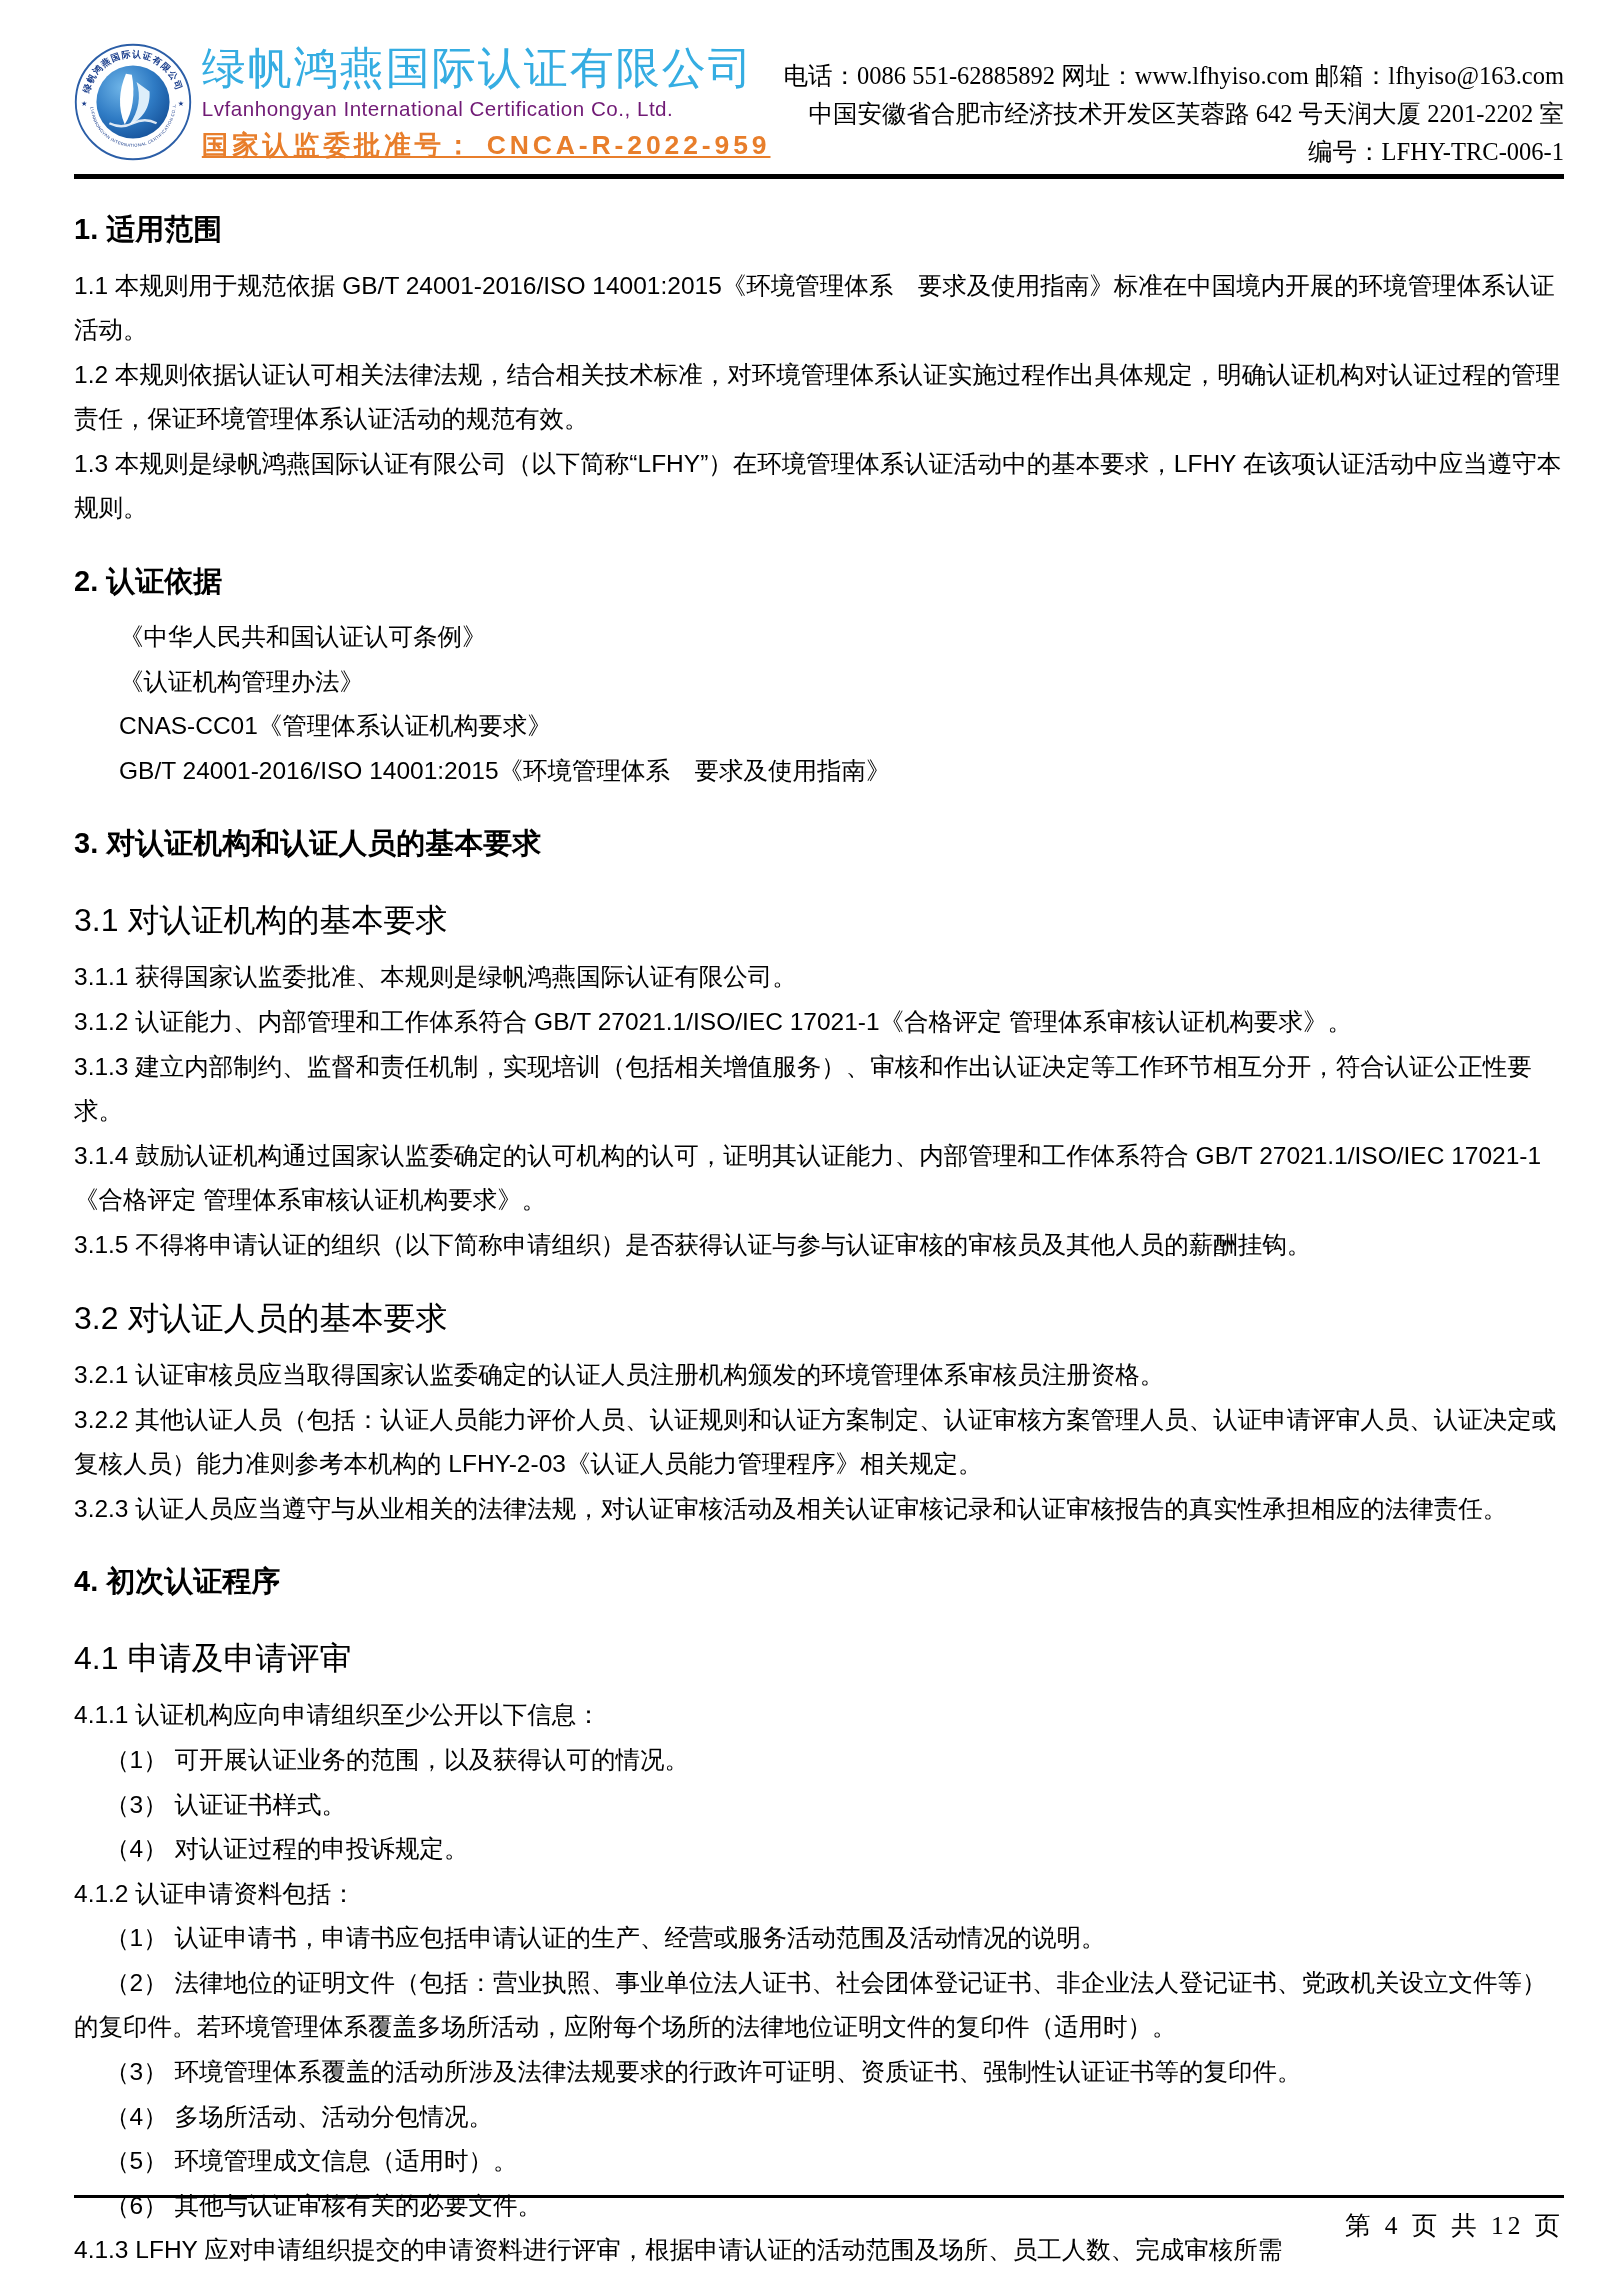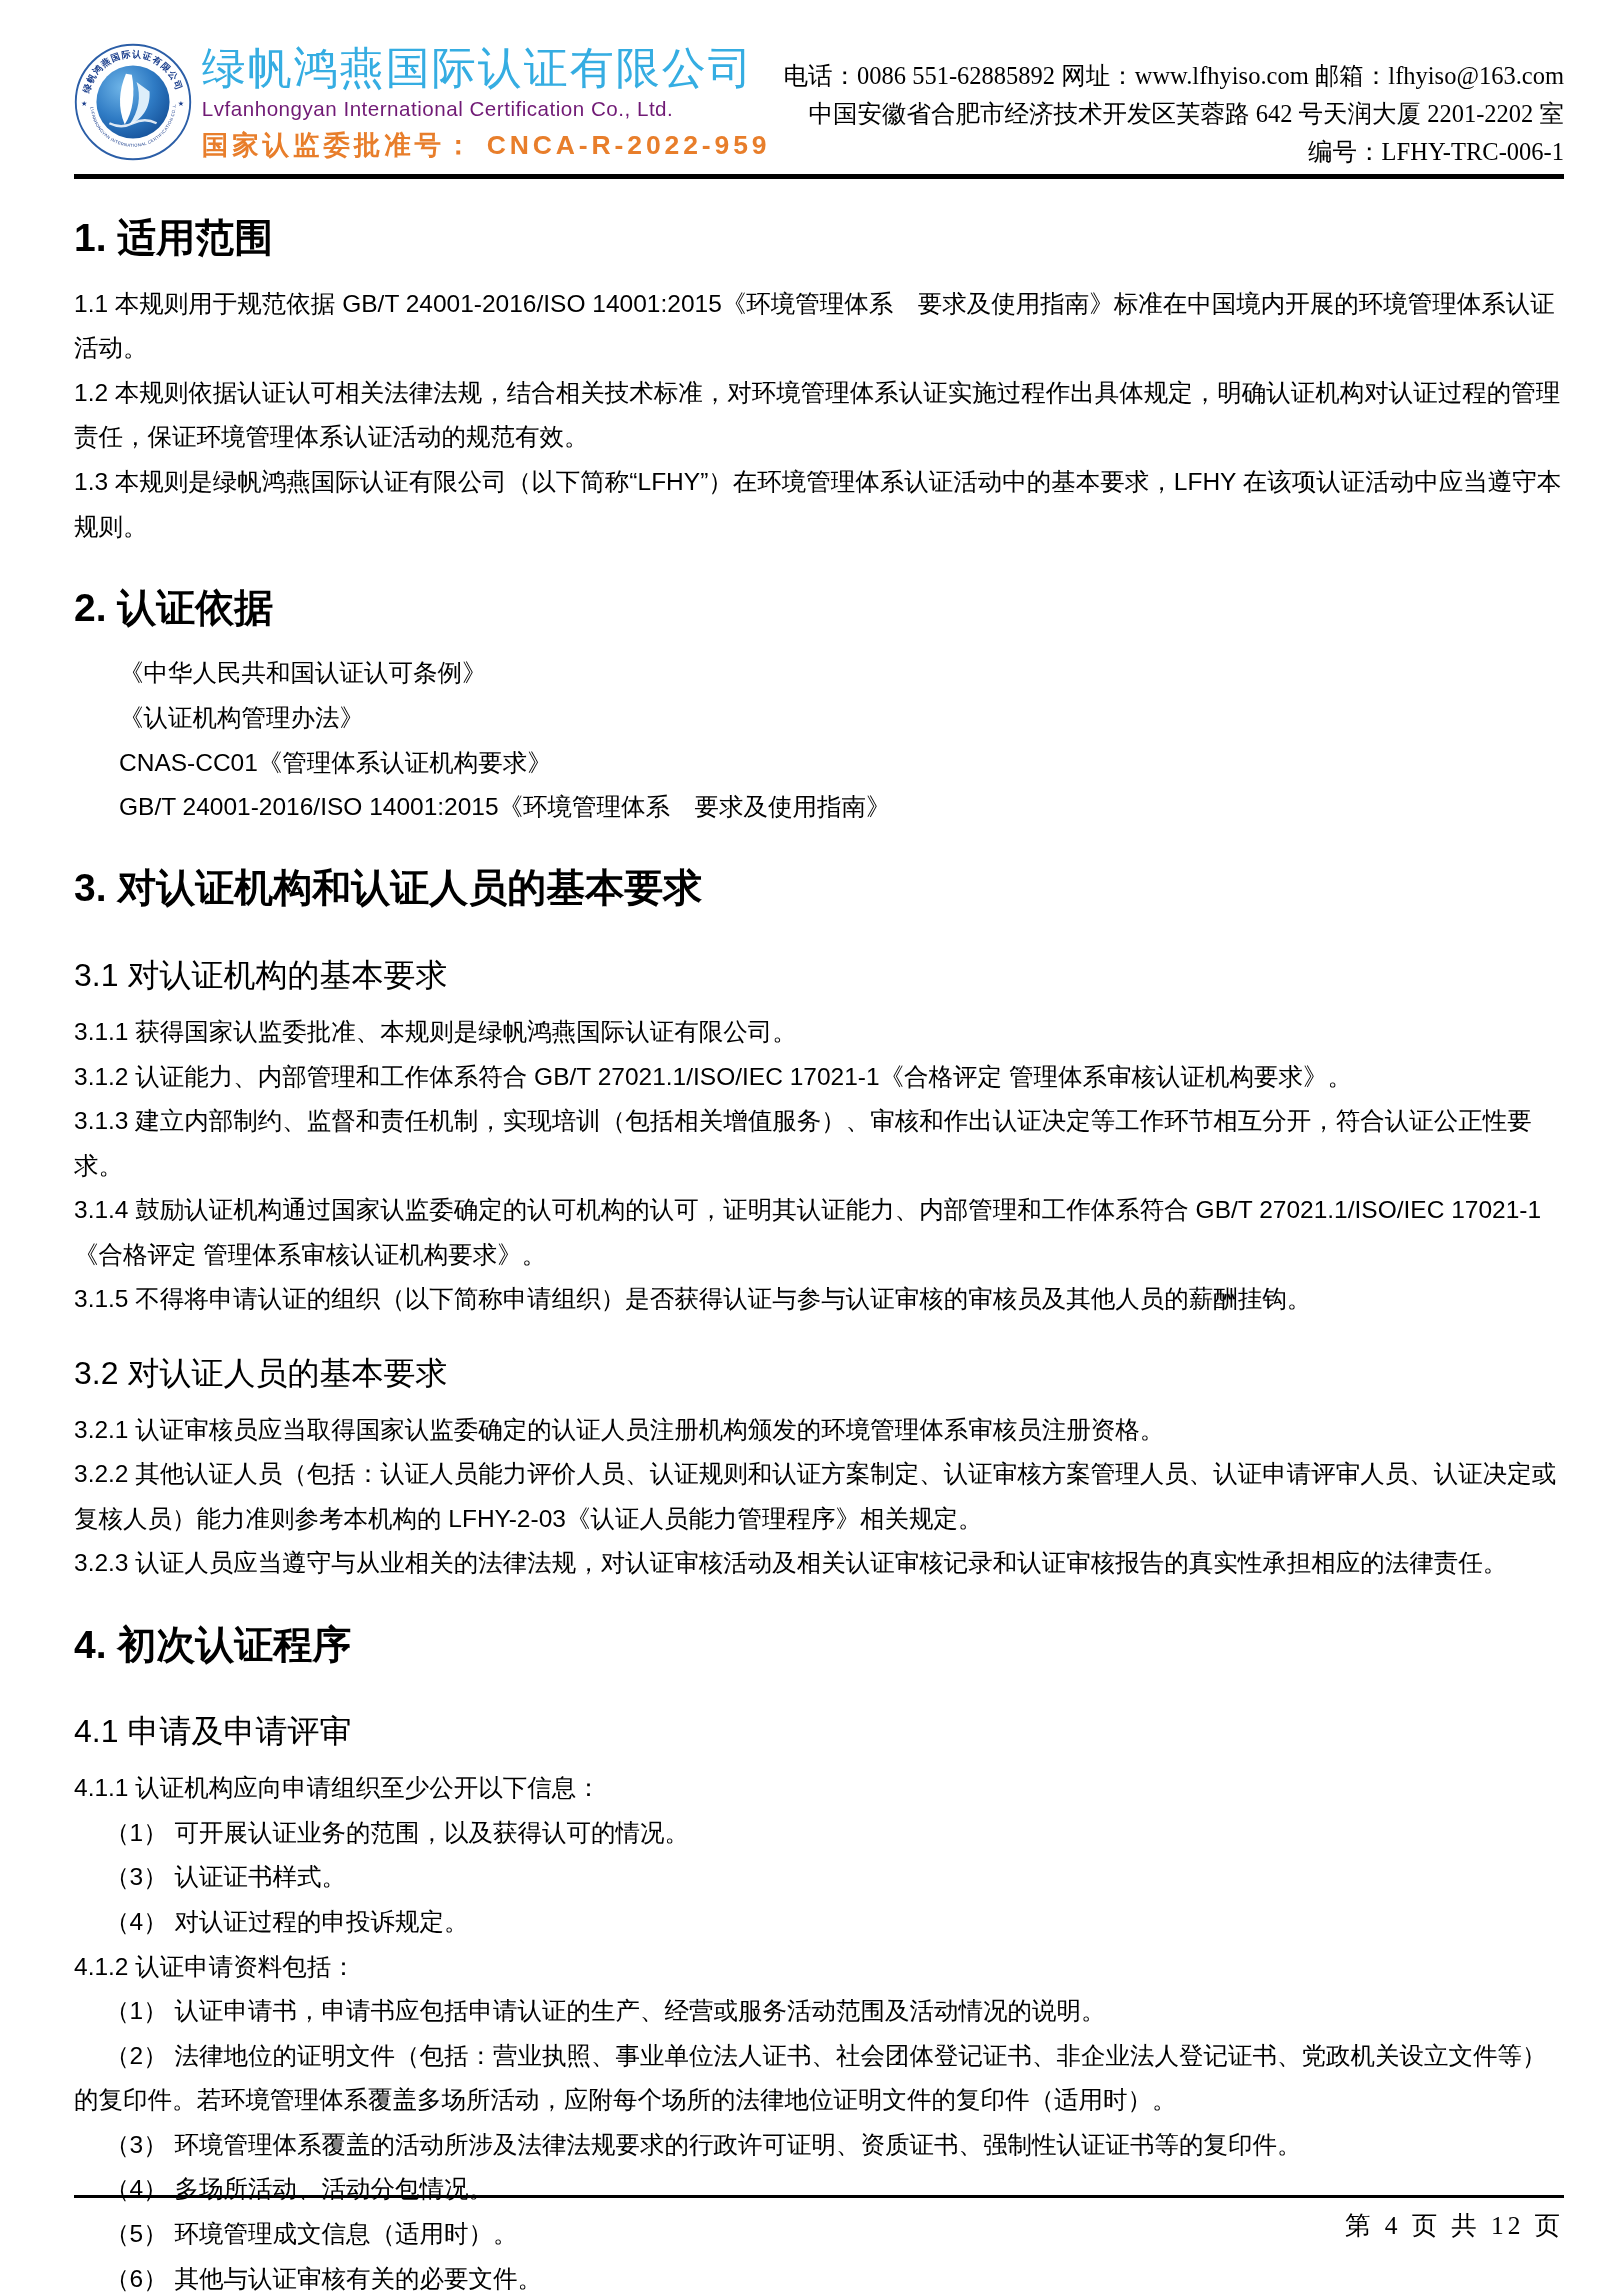--- a/index.html
+++ b/index.html
@@ -9,31 +9,31 @@
     font-family:"Liberation Sans","DejaVu Sans",sans-serif; color:#000;
   }
   .page { padding:43px 57px 0 74px; }
 
   
   .header-row { display:flex; align-items:flex-start; }
   .logo-wrap { width:118px; height:118px; flex:0 0 auto; }
   .brand { margin-left:9.8px; }
   .brand-cn { font-size:44px; letter-spacing:2px; color:#35ADE2; font-weight:500; line-height:1.15; }
   .brand-en { font-size:20.6px; color:#701a75; margin-top:3.9px; letter-spacing:0.5px; }
-  .approval { font-size:26.5px; color:#E87E2B; letter-spacing:3.9px; margin-top:5.9px; font-weight:600; }
+  .approval { font-size:26.5px; color:#E87E2B; letter-spacing:3.9px; margin-top:5.9px; font-weight:600;text-decoration:underline; }
   .contact {
     margin-left:auto; text-align:right; padding-top:13.7px;
     font-family:"Liberation Serif","DejaVu Serif",serif;
     font-size:24.5px; line-height:1.55; white-space:nowrap;
   }
   .header-rule { border-bottom:5.9px solid #000; margin-top:3.9px; }
 
   
   .doc-body { margin-top:9.8px; font-size:24.5px; line-height:1.82; }
-  .sec-h1 { font-size:39px; font-weight:bold; margin:23.5px 0 7.8px; }
+  .sec-h1 { font-size:29px; font-weight:bold; margin:23.5px 0 7.8px; }
   .sec-h2 { font-size:32px; font-weight:normal; margin:21.6px 0 5.9px; }
   .para { }
   .ref-line { padding-left:45px; }
   .list-item { text-indent:31px; }
 
   
   .footer {
     position:absolute; left:74px; right:57px; bottom:50px;
     border-top:3.9px solid #000; padding-top:9.8px; text-align:right;
     font-family:"Liberation Serif","DejaVu Serif",serif; font-size:25.5px;

